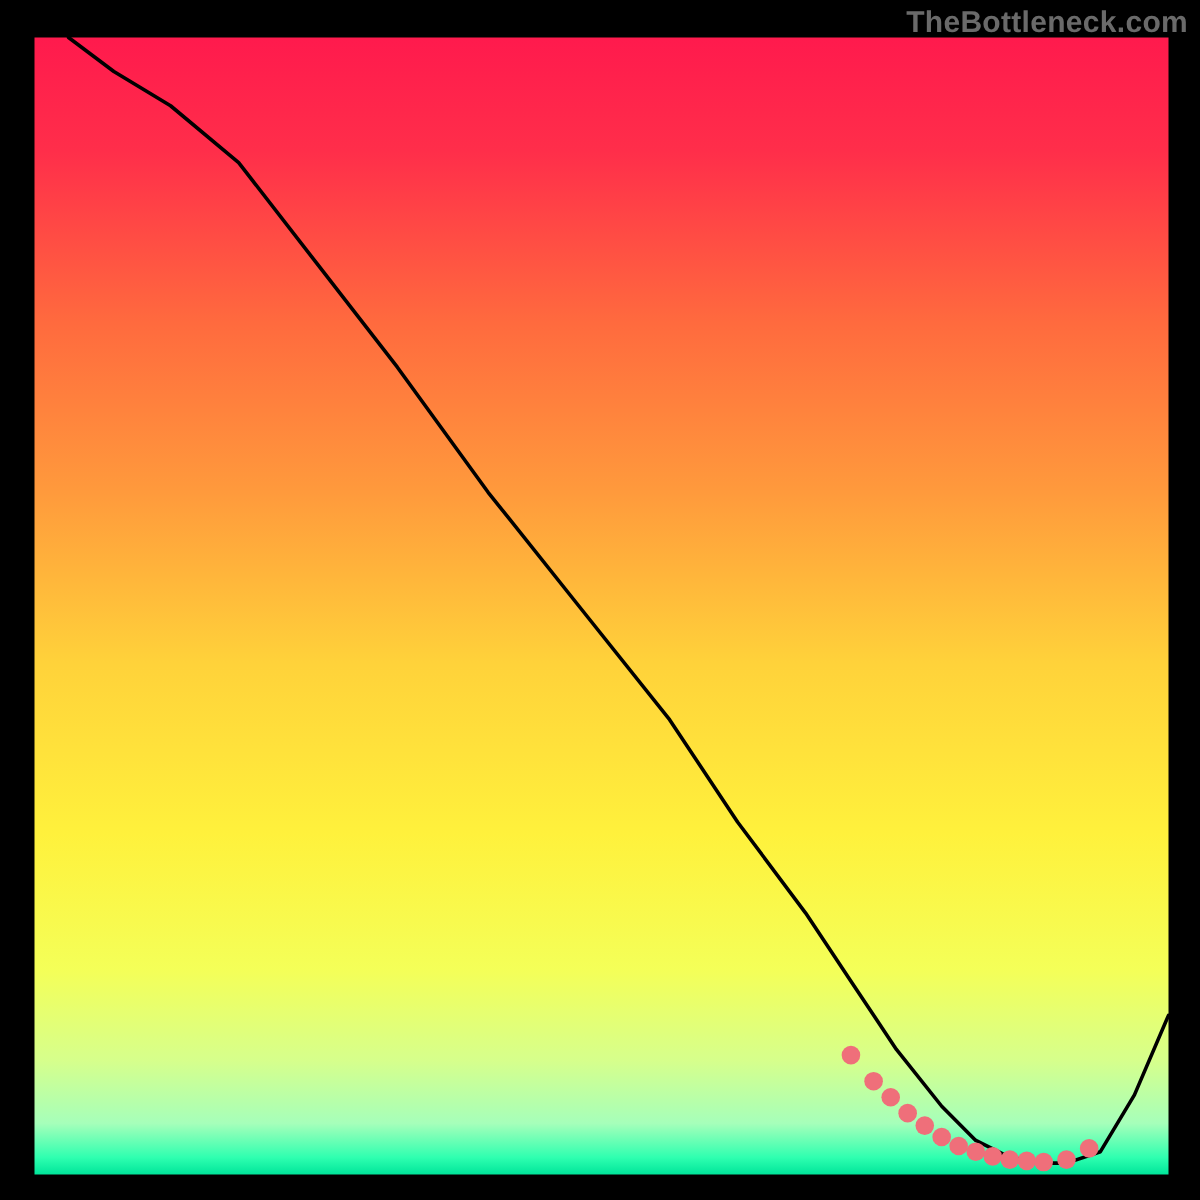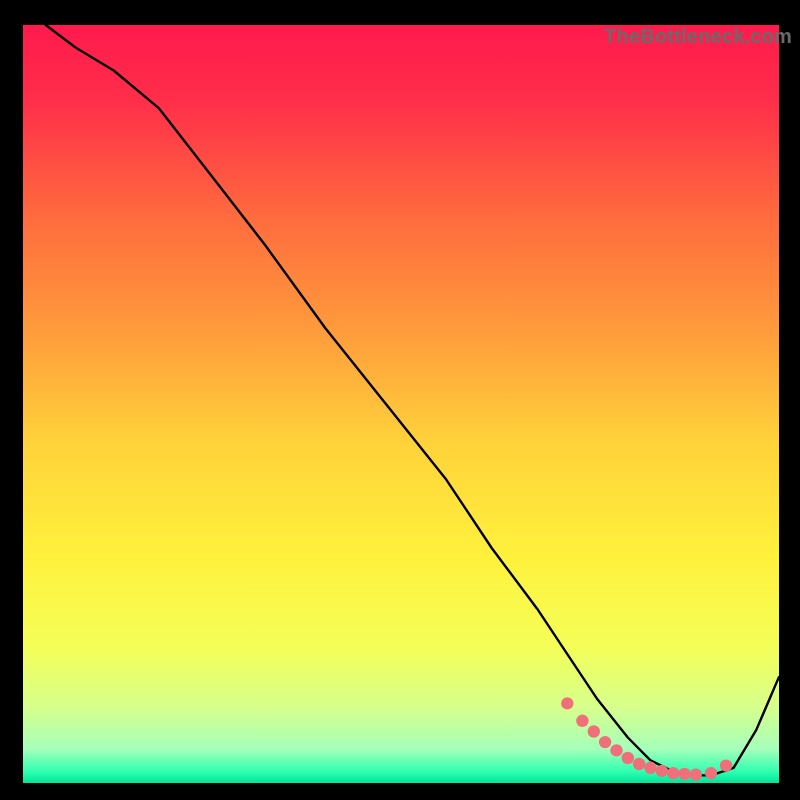--- a/index.html
+++ b/index.html
@@ -12,21 +12,20 @@
   }
   .watermark {
     position: absolute;
     top: 4px;
     right: 8px;
     font-family: Arial, Helvetica, sans-serif;
     font-size: 20px;
     font-weight: bold;
     color: #6a6a6a;
     letter-spacing: 0.2px;
-    margin-top: 21px;
   }
   svg { display: block; }
 </style>
 </head>
 <body>
 
 <div class="stage">
   <div class="watermark">TheBottleneck.com</div>
   <svg id="chart-svg" width="800" height="800" viewBox="0 0 800 800">
     <defs>

